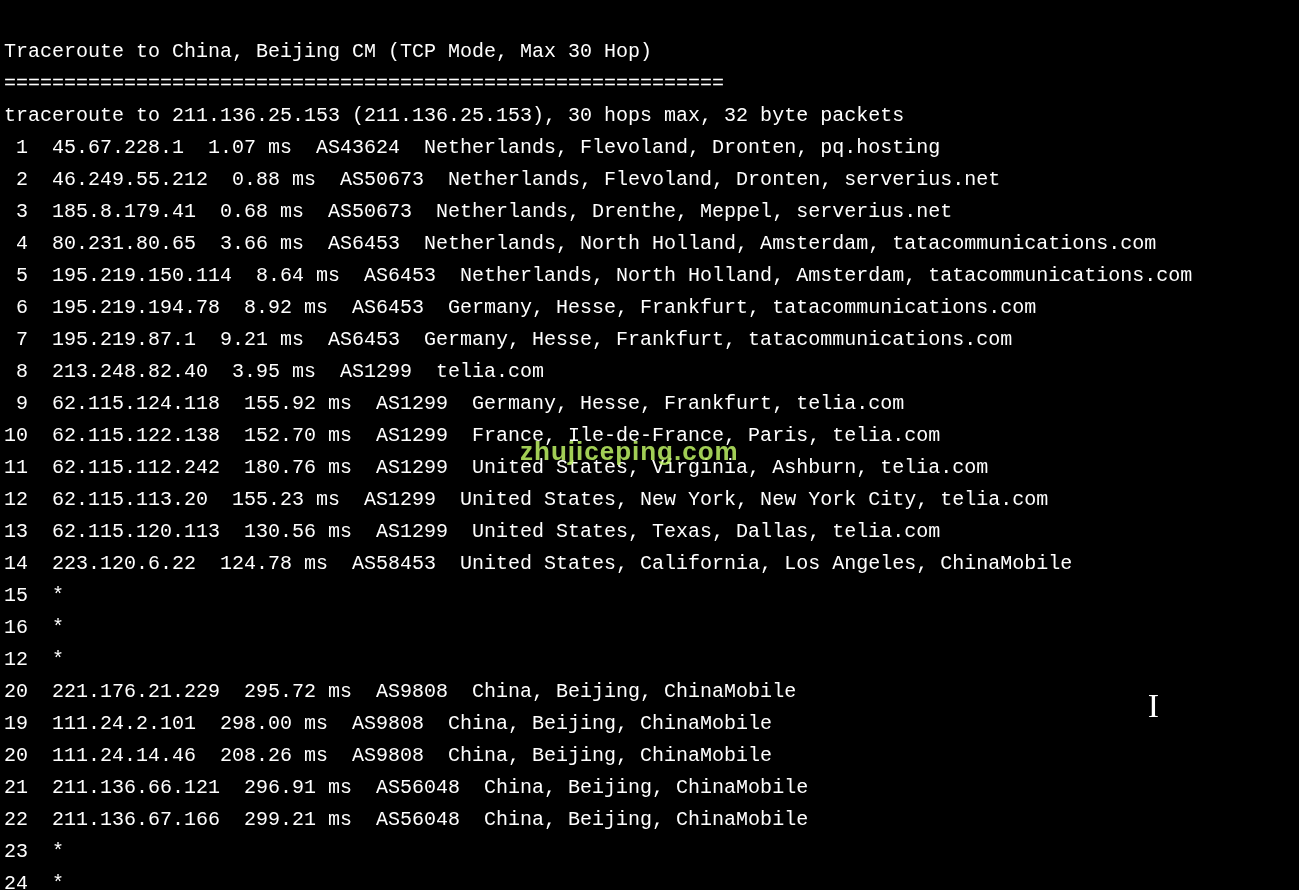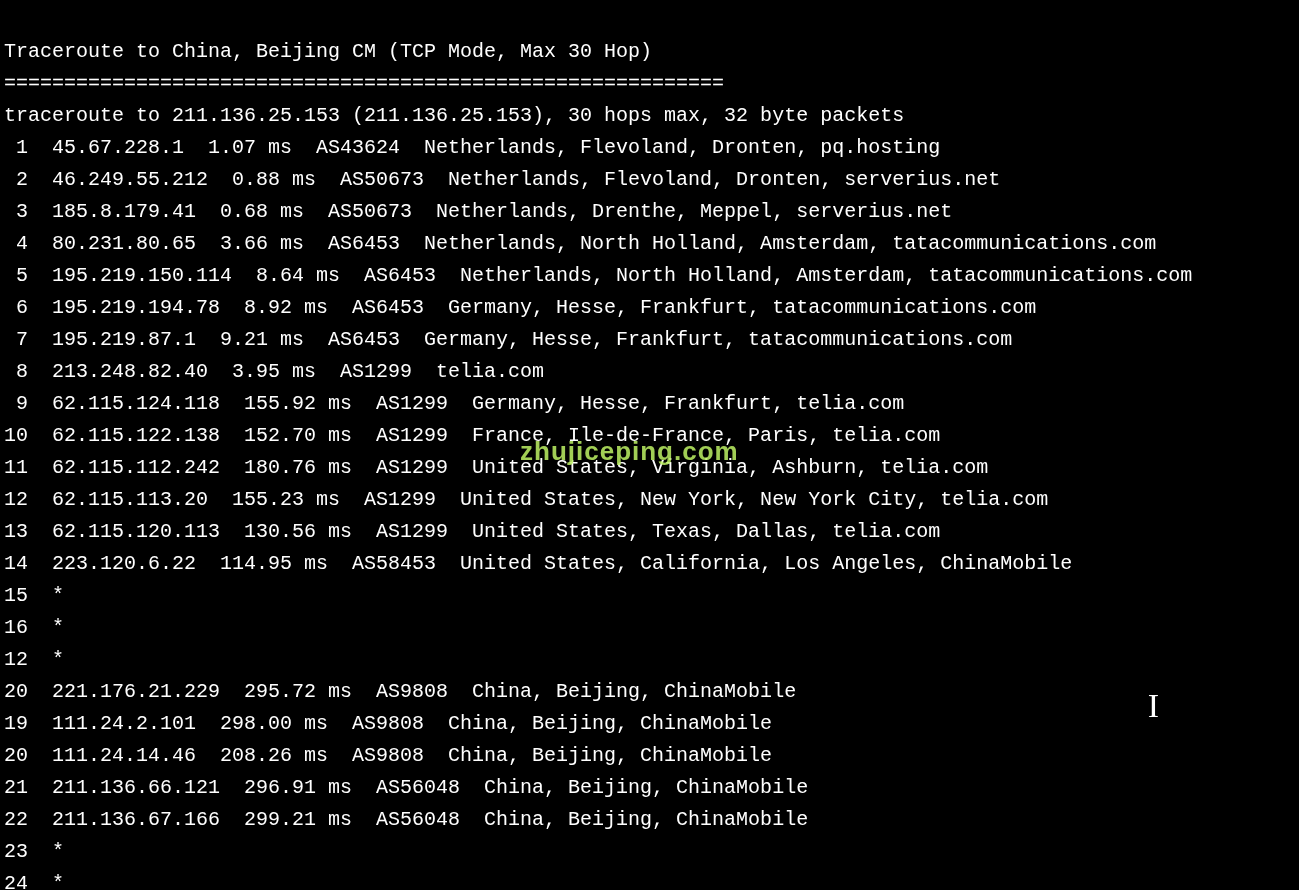--- a/index.html
+++ b/index.html
@@ -54,21 +54,21 @@
 <span> 4  80.231.80.65  3.66 ms  AS6453  Netherlands, North Holland, Amsterdam, tatacommunications.com</span>
 <span> 5  195.219.150.114  8.64 ms  AS6453  Netherlands, North Holland, Amsterdam, tatacommunications.com</span>
 <span> 6  195.219.194.78  8.92 ms  AS6453  Germany, Hesse, Frankfurt, tatacommunications.com</span>
 <span> 7  195.219.87.1  9.21 ms  AS6453  Germany, Hesse, Frankfurt, tatacommunications.com</span>
 <span> 8  213.248.82.40  3.95 ms  AS1299  telia.com</span>
 <span> 9  62.115.124.118  155.92 ms  AS1299  Germany, Hesse, Frankfurt, telia.com</span>
 <span>10  62.115.122.138  152.70 ms  AS1299  France, Ile-de-France, Paris, telia.com</span>
 <span>11  62.115.112.242  180.76 ms  AS1299  United States, Virginia, Ashburn, telia.com</span>
 <span>12  62.115.113.20  155.23 ms  AS1299  United States, New York, New York City, telia.com</span>
 <span>13  62.115.120.113  130.56 ms  AS1299  United States, Texas, Dallas, telia.com</span>
-<span>14  223.120.6.22  114.95 ms  AS58453  United States, California, Los Angeles, ChinaMobile</span>
+<span>14  223.120.6.22  124.78 ms  AS58453  United States, California, Los Angeles, ChinaMobile</span>
 <span>15  *</span>
 <span>16  *</span>
 <span>12  *</span>
 <span>20  221.176.21.229  295.72 ms  AS9808  China, Beijing, ChinaMobile</span>
 <span>19  111.24.2.101  298.00 ms  AS9808  China, Beijing, ChinaMobile</span>
 <span>20  111.24.14.46  208.26 ms  AS9808  China, Beijing, ChinaMobile</span>
 <span>21  211.136.66.121  296.91 ms  AS56048  China, Beijing, ChinaMobile</span>
 <span>22  211.136.67.166  299.21 ms  AS56048  China, Beijing, ChinaMobile</span>
 <span>23  *</span>
 <span>24  *</span>

